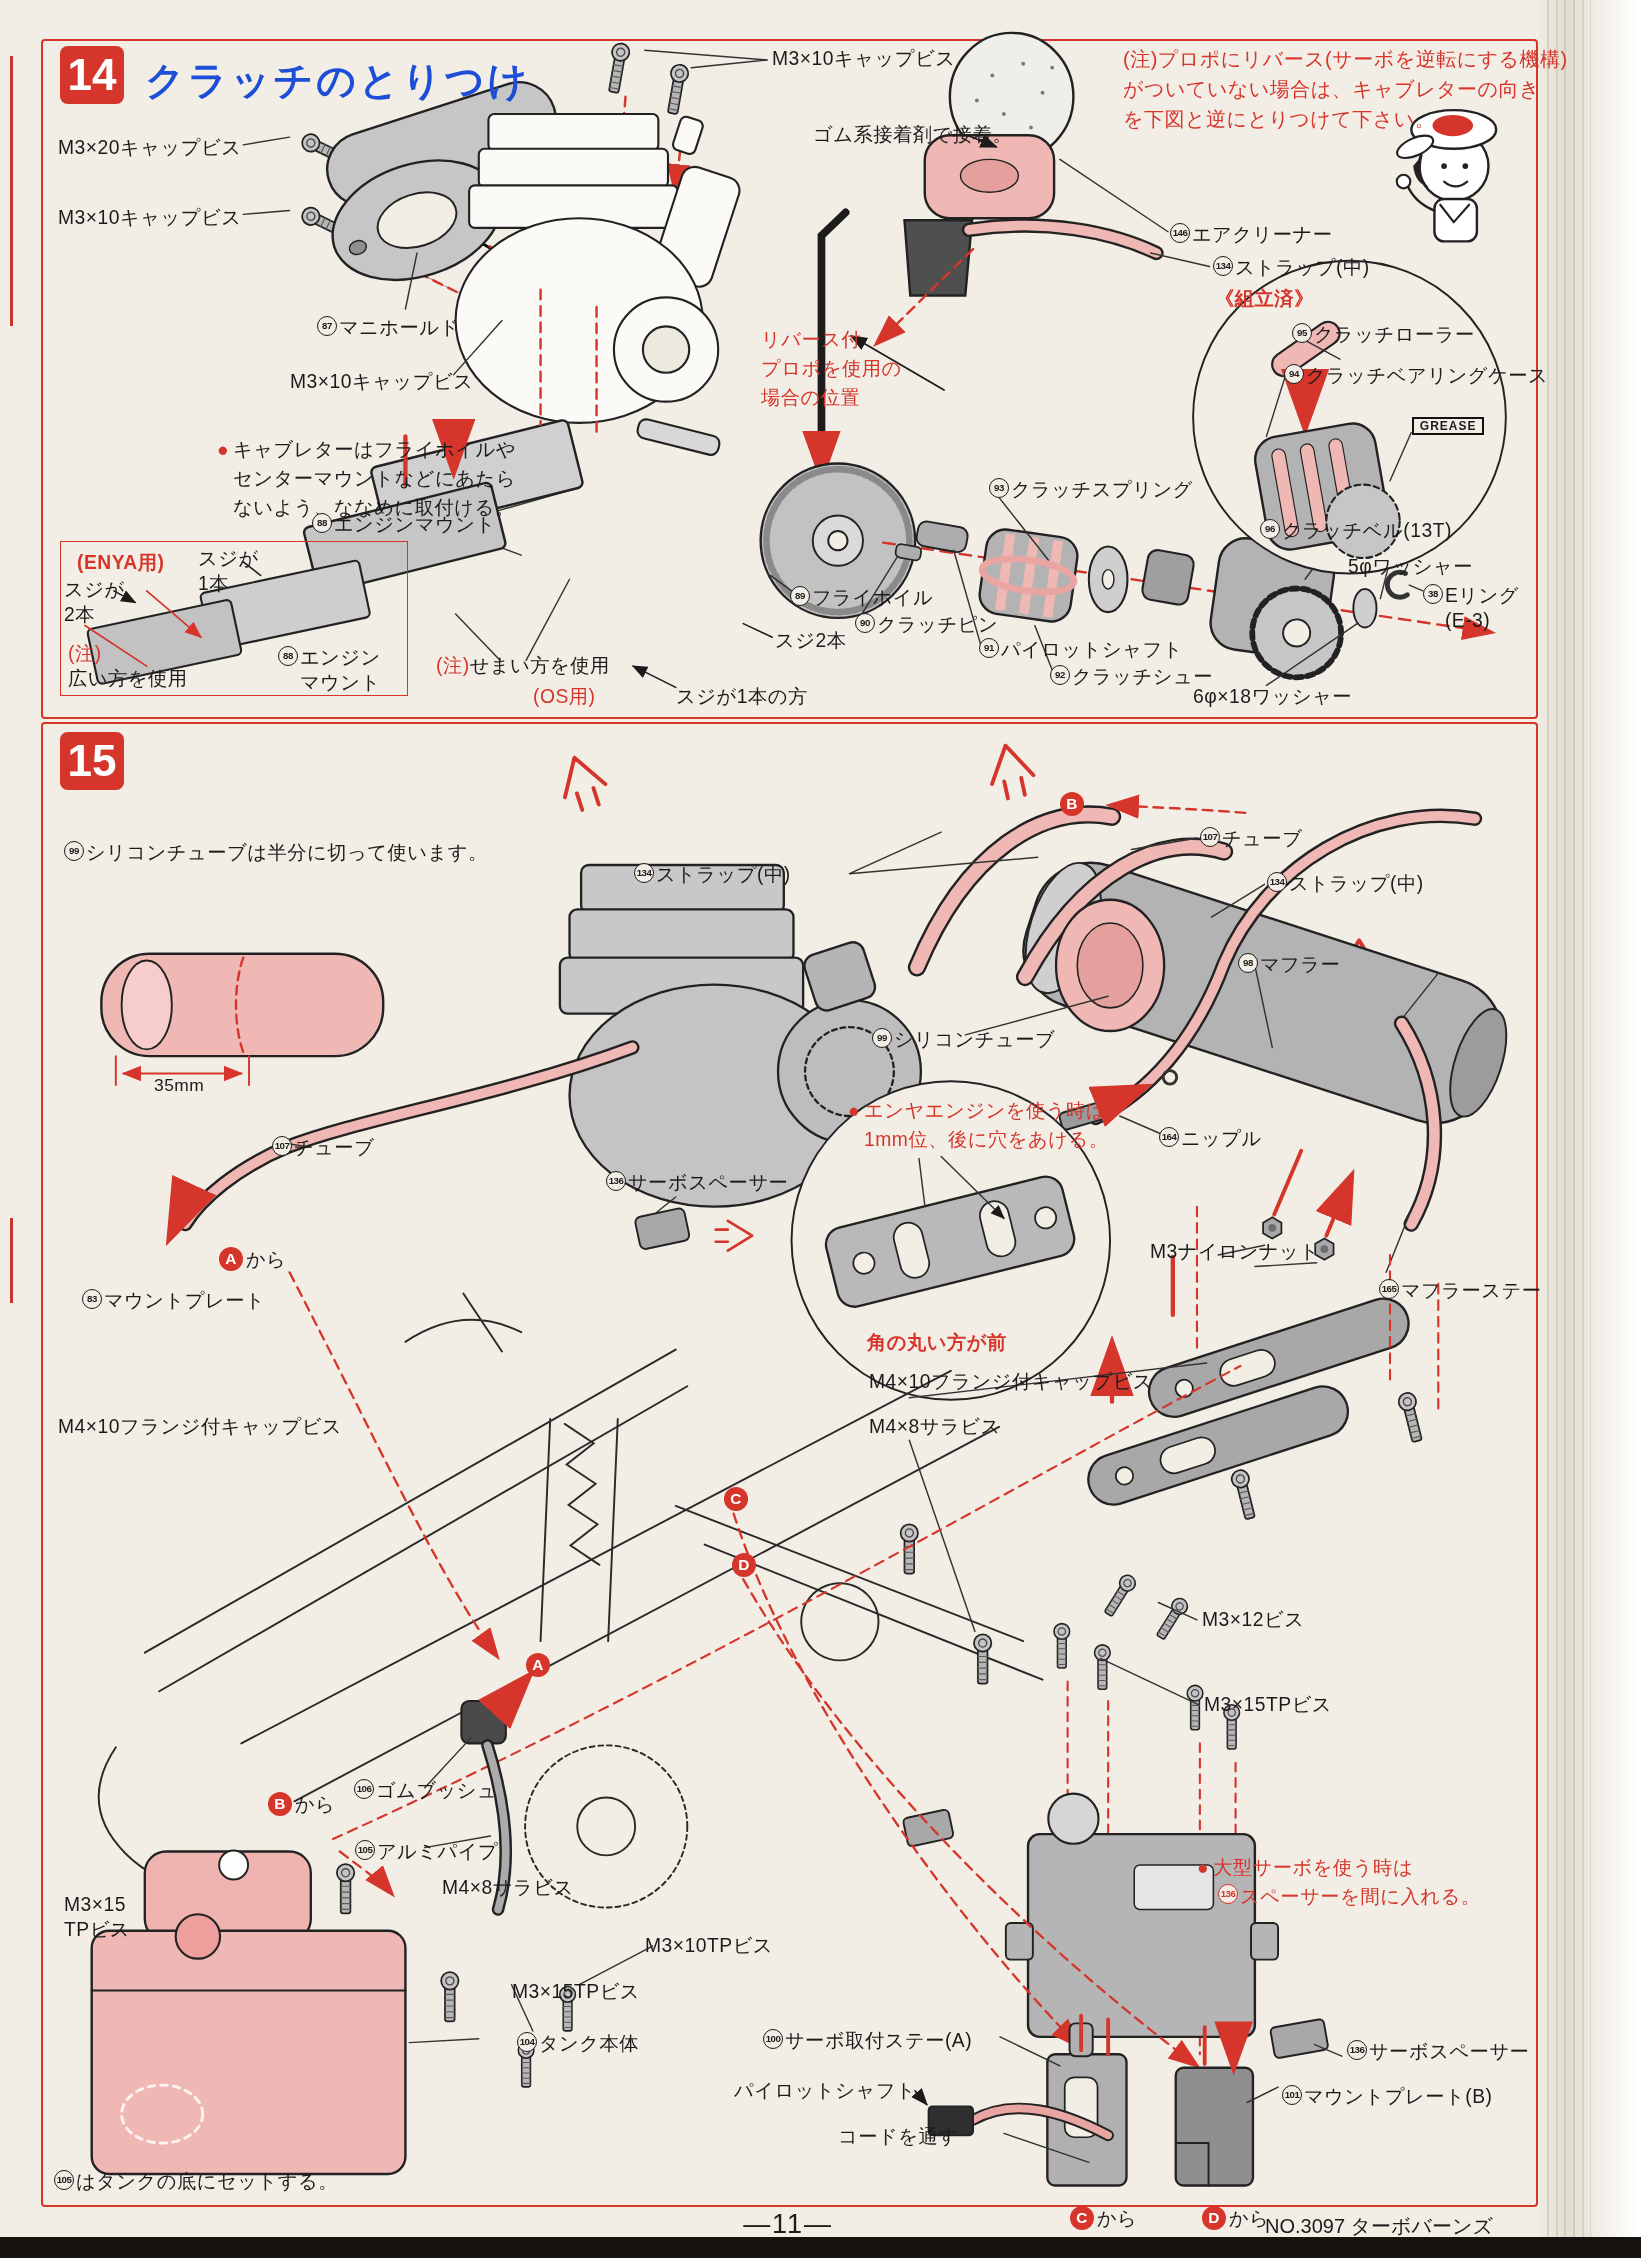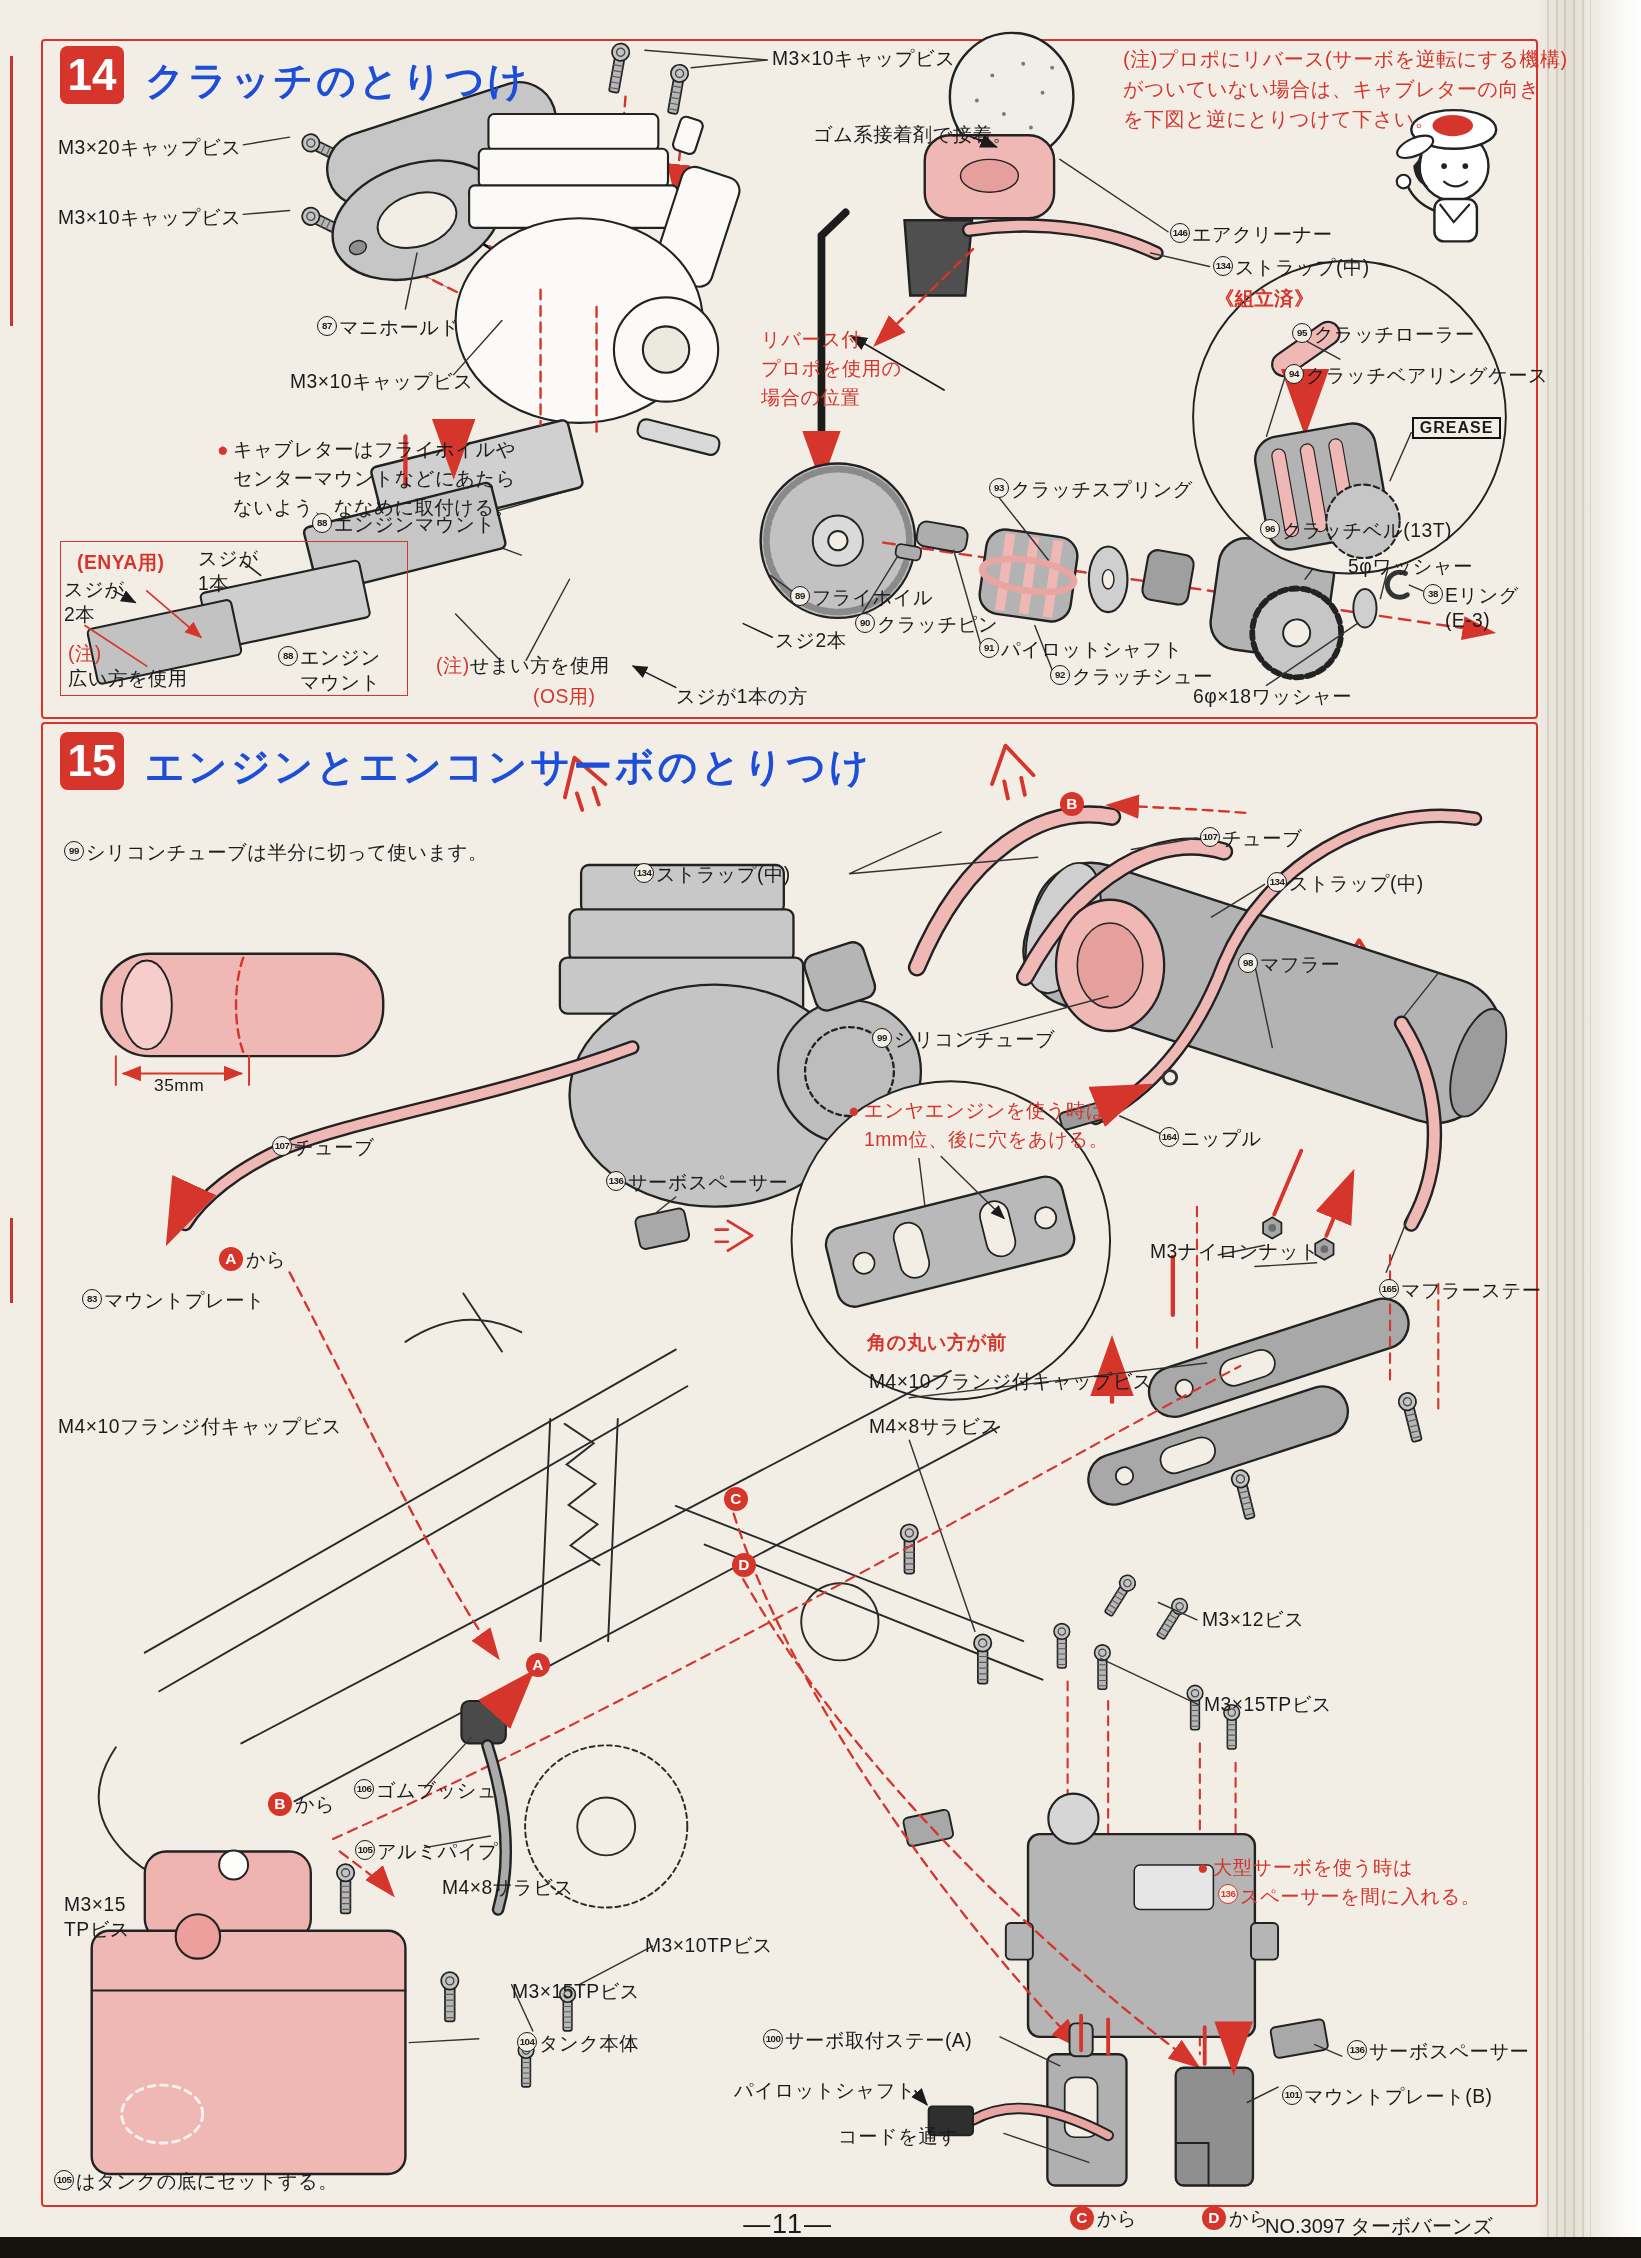--- a/index.html
+++ b/index.html
@@ -26,21 +26,21 @@
   .cnum{flex:0 0 auto;min-width:20px;height:20px;border:1.5px solid #1b1b1b;border-radius:50%;
     display:inline-flex;align-items:center;justify-content:center;font-size:9.7px;letter-spacing:-0.5px;
     margin:1px 1.9px 0 0;background:#f2eee6;font-weight:600;padding:0 1px;box-sizing:border-box;}
   .cnum:empty{display:none;}
   .red{color:#d5352b;}
   .ml{white-space:pre-line;}
   .rl{width:24px;height:24px;border-radius:50%;background:#d5352b;color:#fff;display:inline-flex;
       align-items:center;justify-content:center;font-weight:bold;font-size:15.4px;margin-right:2.9px;flex:0 0 auto;}
   .note{position:absolute;font-size:19.3px;line-height:1.5;z-index:4;letter-spacing:0.5px;}
   .bullet{color:#d5352b;margin-right:3.9px;}
-  .grease{position:absolute;border:2.4px solid #111;padding:0 5.8px;font-weight:bold;font-size:16px;
+  .grease{position:absolute;border:2.4px solid #111;padding:0 5.8px;font-weight:bold;font-size:12px;
     background:#f2eee6;z-index:4;letter-spacing:1px;}
   .footer{position:absolute;z-index:4;}
   svg.art{position:absolute;left:0;top:0;z-index:2;pointer-events:none;}
 </style>
 </head>
 <body>
 
 <div class="page">
 
   <svg class="art" width="1641" height="2258" viewBox="0 0 1700 2339">
@@ -526,21 +526,20 @@
 2本</span></div>
   <div class="lbl red" style="left:68px;top:641px">(注)</div>
   <div class="lbl" style="left:68px;top:666px">広い方を使用</div>
   <div class="lbl" style="left:278px;top:645px">
       <span class="cnum">88</span>
       <span class="ml">エンジン
 マウント</span>
     </div>
 
   <div class="stepnum" style="left:60px;top:732px">15</div>
-  <div class="sectitle" style="left:145px;top:740px">エンジンとエンコンサーボのとりつけ</div>
 
   <div class="lbl" style="left:64px;top:840px">
       <span class="cnum">99</span>
       <span>シリコンチューブは半分に切って使います。</span>
     </div>
   <div class="lbl" style="left:154px;top:1074px;font-size:17.4px">35mm</div>
 
   <div class="lbl" style="left:634px;top:862px">
       <span class="cnum">134</span>
       <span>ストラップ(中)</span>

